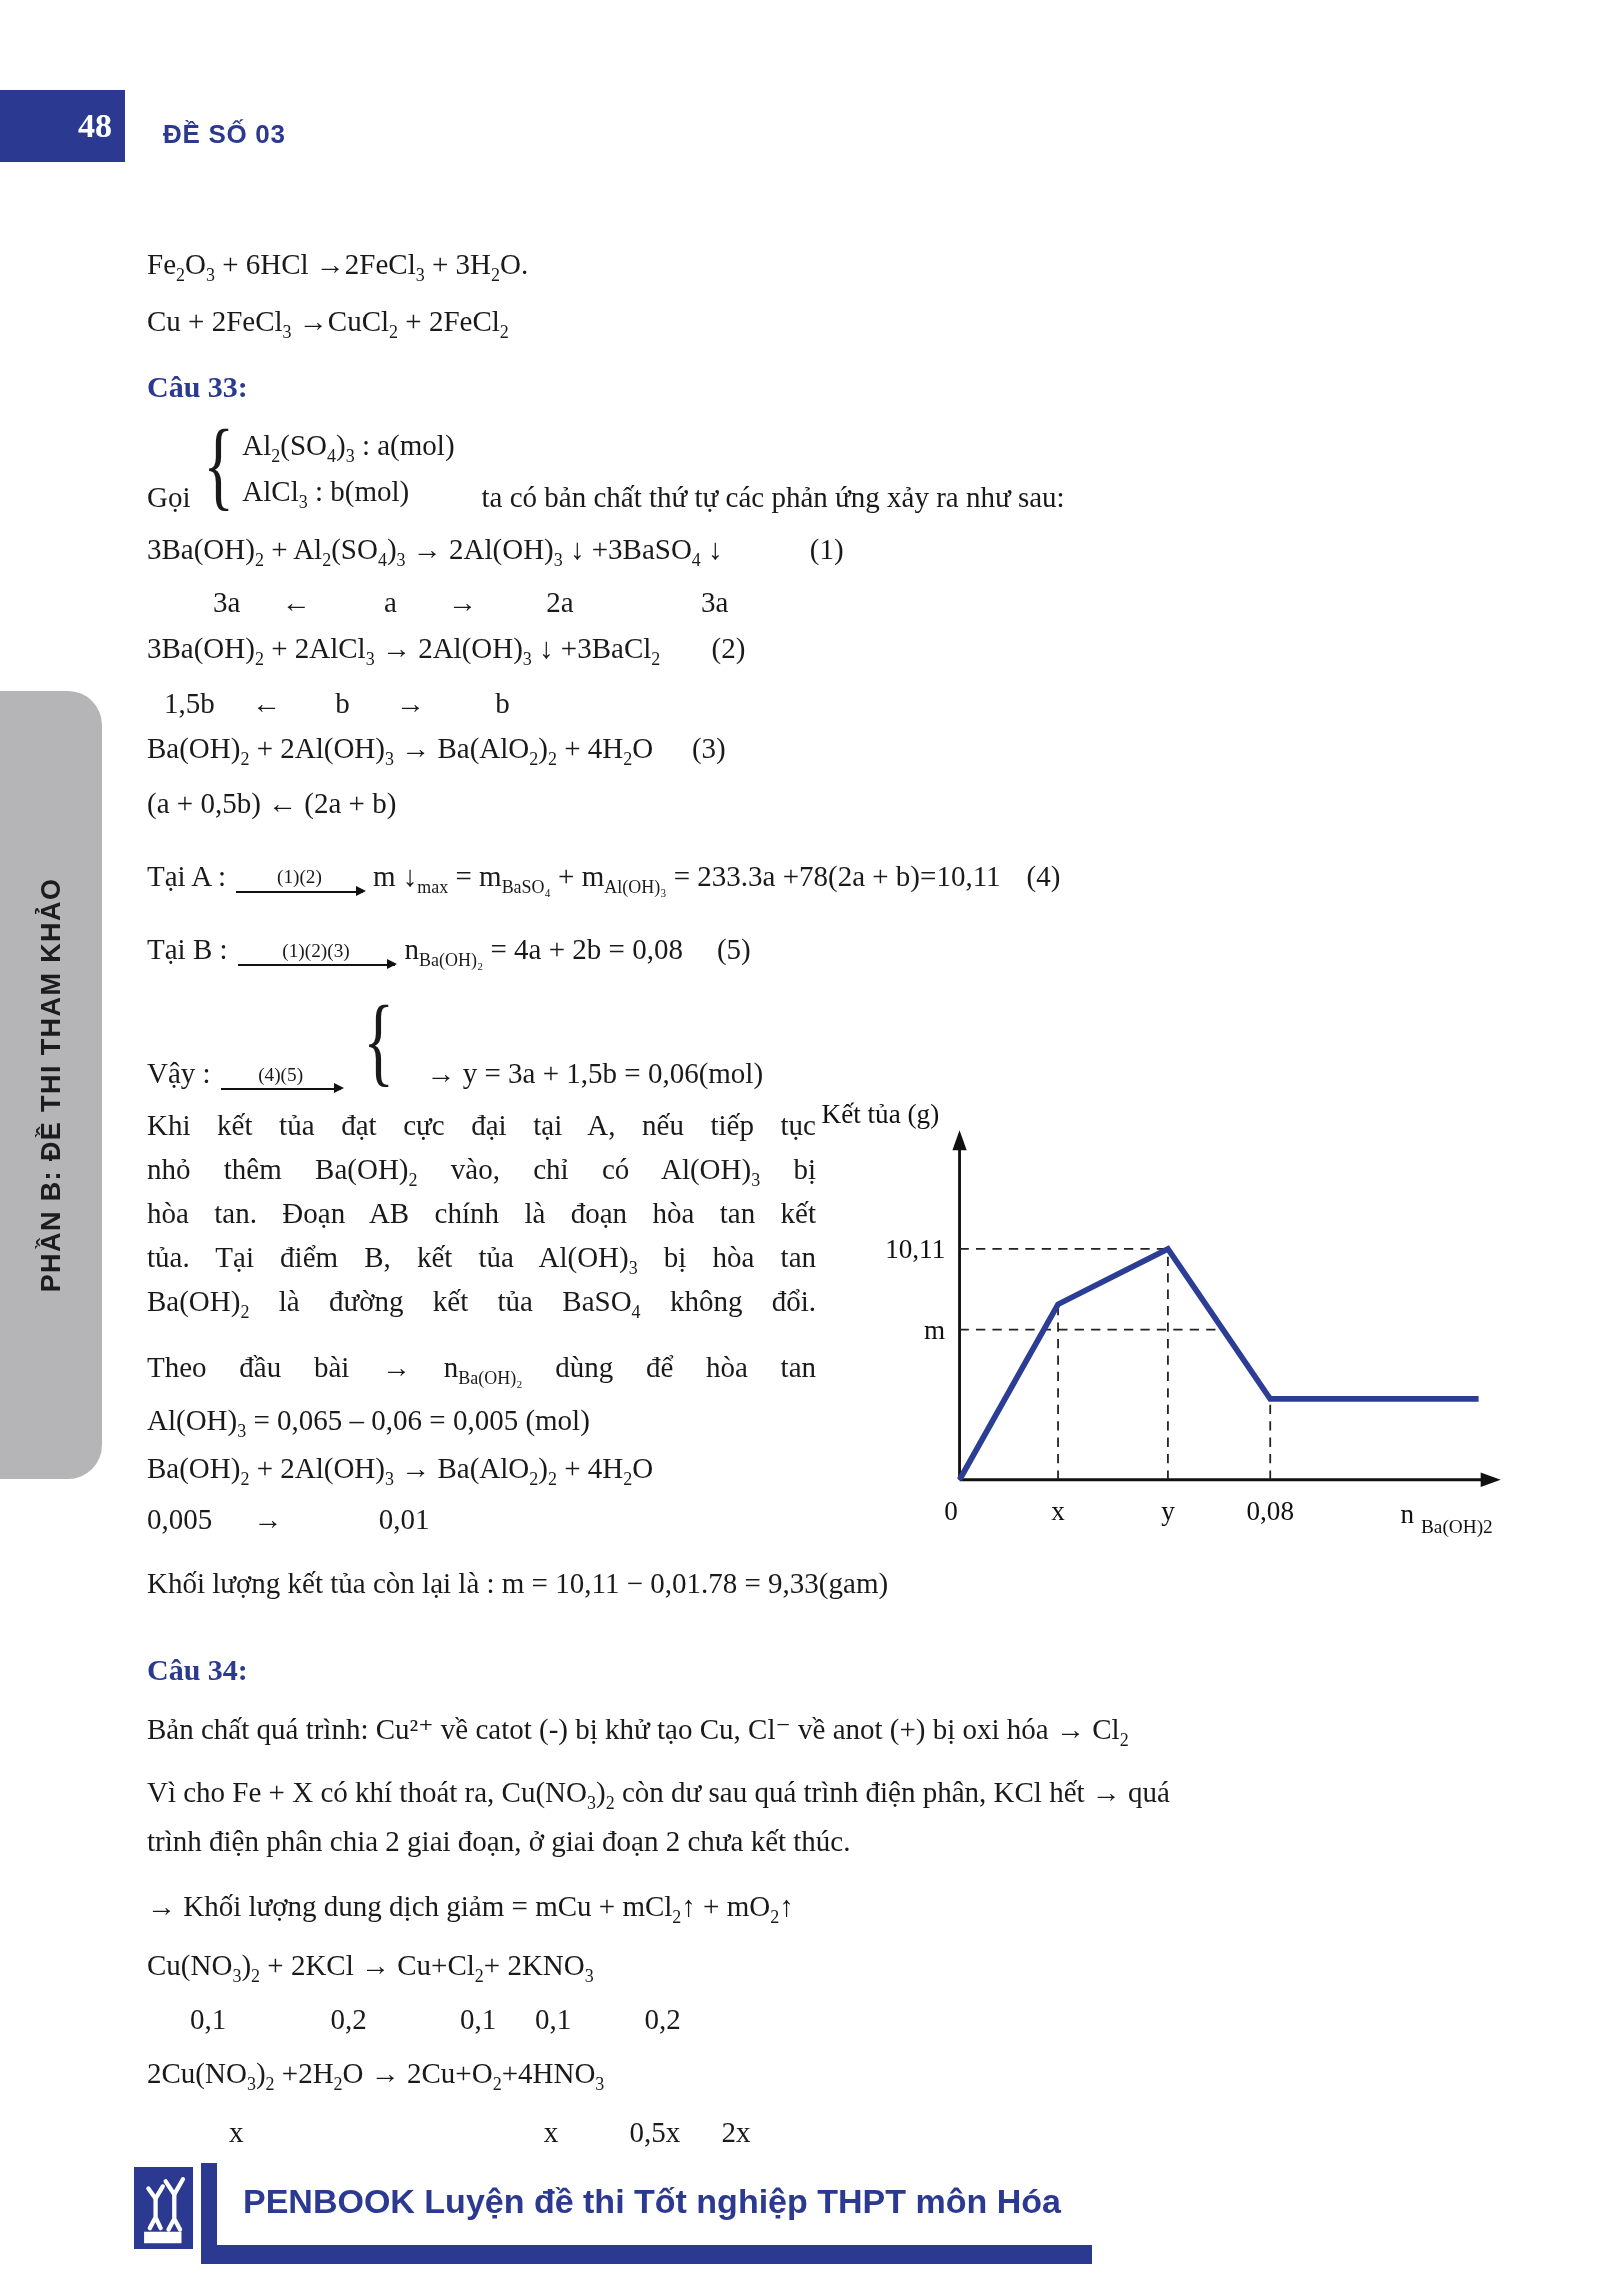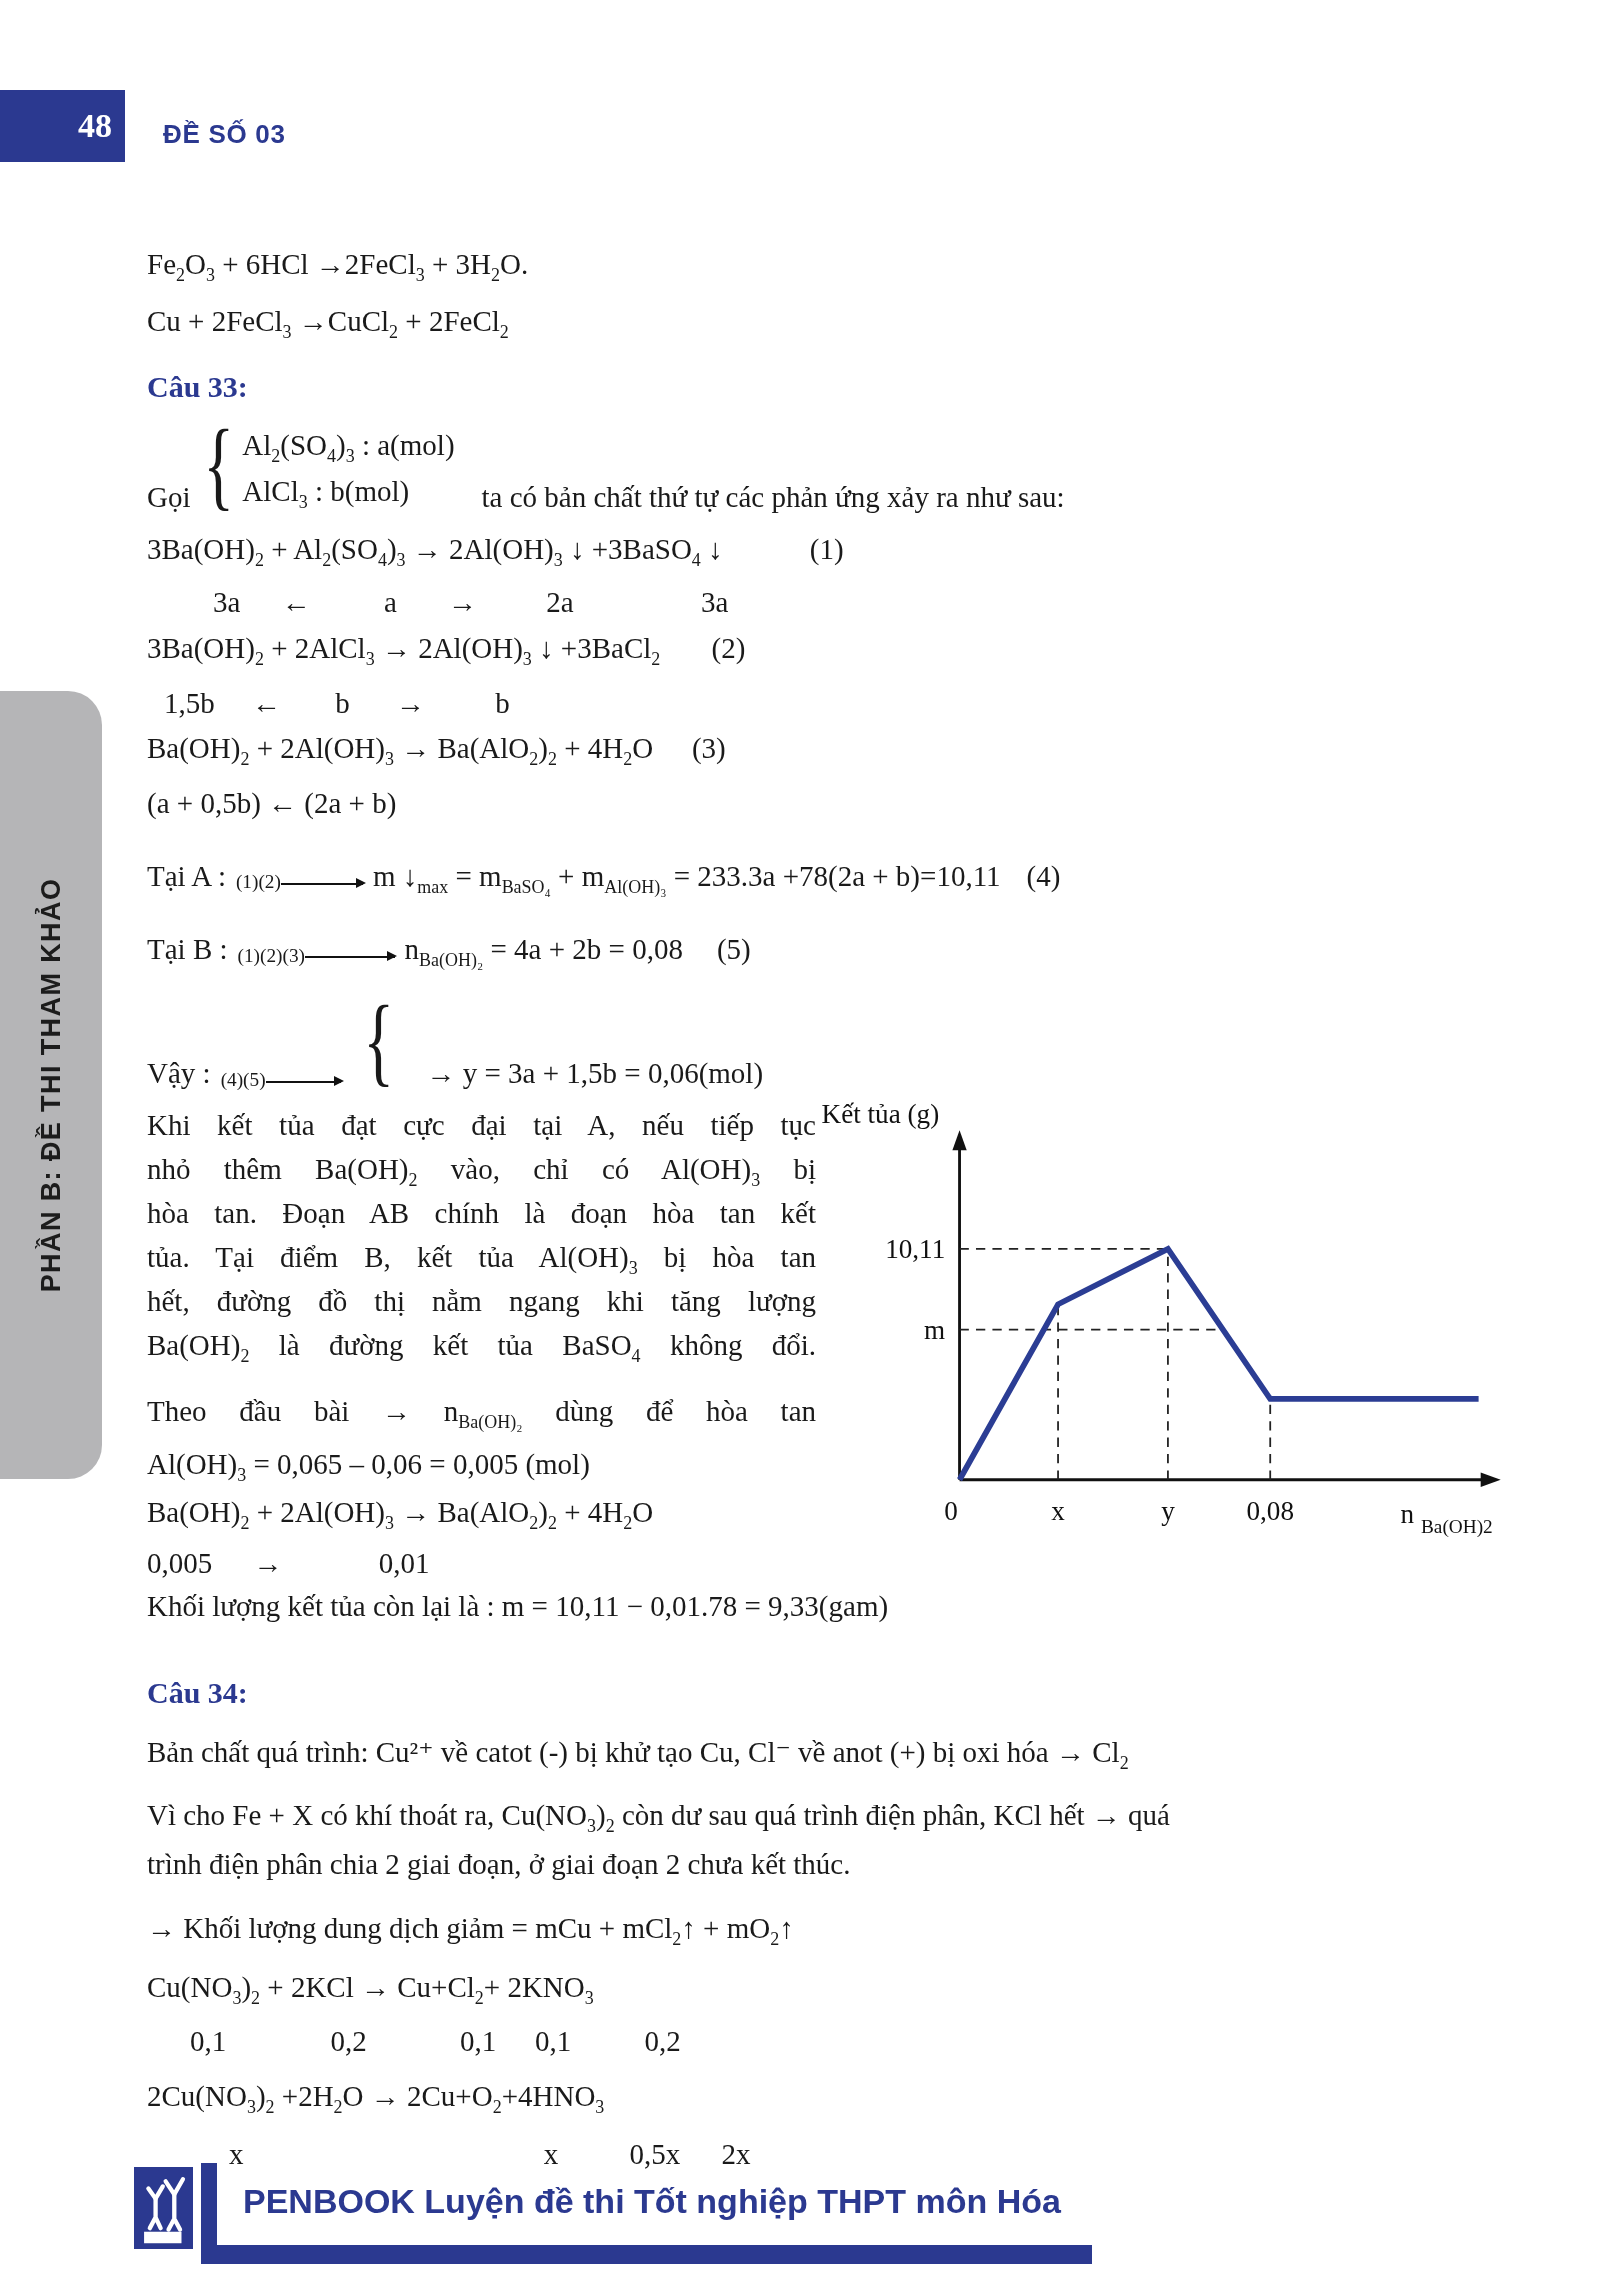--- a/index.html
+++ b/index.html
@@ -18,21 +18,21 @@
              white-space:nowrap;font-family:"Liberation Sans","DejaVu Sans",sans-serif;
              font-weight:bold;font-size:27px;letter-spacing:1.4px;color:#1c1c1c;}
   
   .content{position:absolute;left:0;top:0;width:1622px;padding:0 52px 0 147px;box-sizing:border-box;font-size:29px;}
   .line{white-space:nowrap;line-height:43px;margin-top:15.7px;}
   sub{font-size:62%;vertical-align:-0.4em;line-height:0;}
   .blue-head{color:#2b3990;font-weight:bold;font-size:30px;}
   .eqnum{margin-left:44px;}
   .row{display:flex;align-items:flex-end;white-space:nowrap;}
   
-  .larrow{display:inline-flex;flex-direction:row;align-items:center;margin:0 10px;}
+  .larrow{display:inline-flex;flex-direction:column;align-items:center;margin:0 10px;}
   .larrow .lbl{font-size:19.3px;line-height:1.05;}
   .larrow .shaft{position:relative;width:100%;height:0;border-top:2.1px solid #111;margin-top:2.9px;}
   .larrow .shaft::after{content:"";position:absolute;right:-2.9px;top:-6.8px;width:0;height:0;
                         border:5.7px solid transparent;border-left:10px solid #111;border-right:none;}
   .brace{font-size:99px;line-height:1;font-weight:400;transform:scaleX(.65);margin:0 0 0 4.3px;}
   .bcol{display:flex;flex-direction:column;justify-content:center;}
   .bcol .bl{line-height:46px;}
   
   .coeff span{display:inline-block;}
   .c1 span:nth-child(1){margin-left:66px}.c1 span:nth-child(2){margin-left:34px}
@@ -153,21 +153,20 @@
       <span class="brace">{</span>
       <span style="margin-left:24px">→ y = 3a + 1,5b = 0,06(mol)</span>
     </div>
 
     <div class="cols">
       <div class="col-left">
         <div class="para-line">Khi kết tủa đạt cực đại tại A, nếu tiếp tục</div>
         <div class="para-line">nhỏ thêm Ba(OH)<sub>2</sub> vào, chỉ có Al(OH)<sub>3</sub> bị</div>
         <div class="para-line">hòa tan. Đoạn AB chính là đoạn hòa tan kết</div>
         <div class="para-line">tủa. Tại điểm B, kết tủa Al(OH)<sub>3</sub> bị hòa tan</div>
-        <div class="para-line">hết, đường đồ thị nằm ngang khi tăng lượng</div>
         <div class="para-line">Ba(OH)<sub>2</sub> là đường kết tủa BaSO<sub>4</sub> không đổi.</div>
         <div class="para-line" style="margin-top:21.5px">Theo đầu bài → n<sub>Ba(OH)₂</sub> dùng để hòa tan</div>
         <div class="line" style="margin-top:10px">Al(OH)<sub>3</sub> = 0,065 – 0,06 = 0,005 (mol)</div>
         <div class="line" style="margin-top:5.7px">Ba(OH)<sub>2</sub> + 2Al(OH)<sub>3</sub> → Ba(AlO<sub>2</sub>)<sub>2</sub> + 4H<sub>2</sub>O</div>
         <div class="line coeff c4" style="margin-top:7.2px">
           <span>0,005</span>
           <span>→</span>
           <span>0,01</span>
         </div>
       </div>

